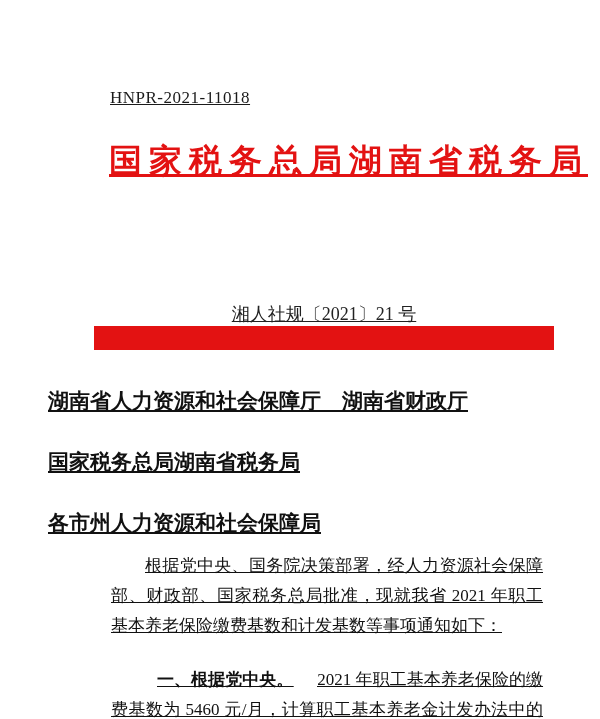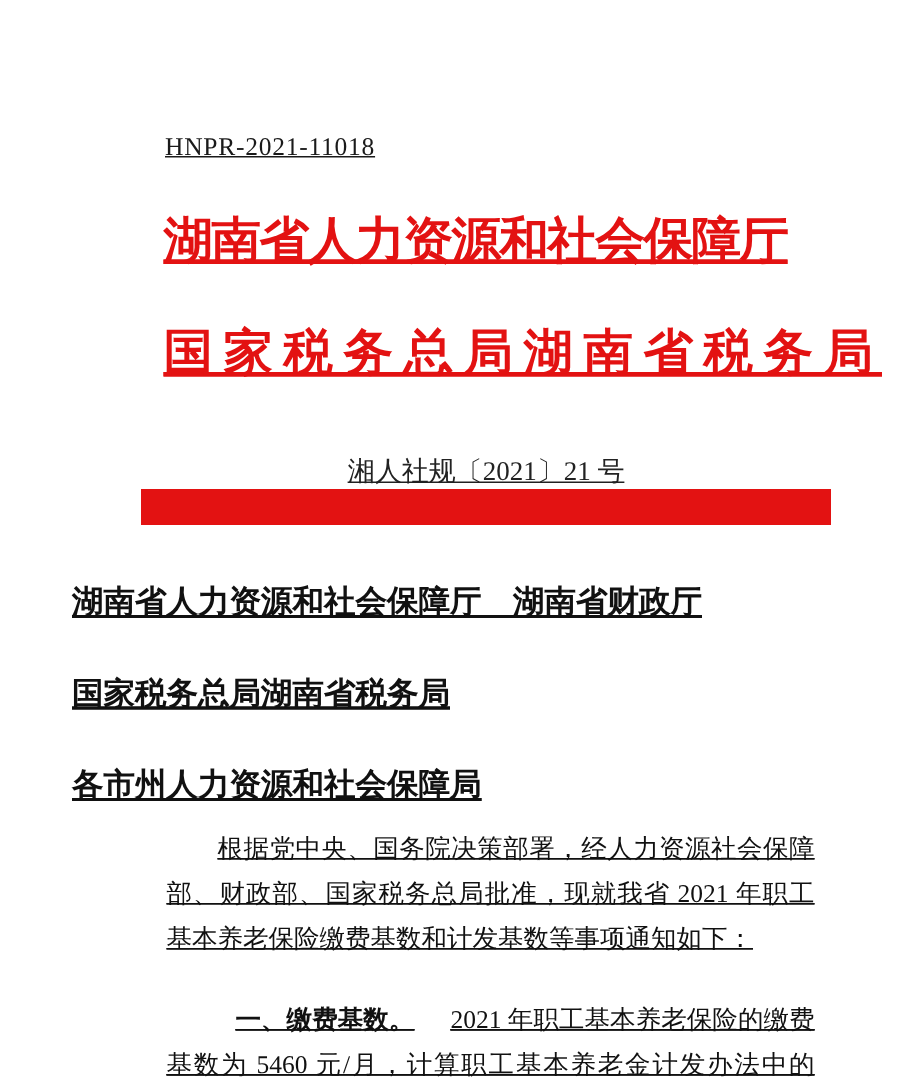--- a/index.html
+++ b/index.html
@@ -78,32 +78,31 @@
   .doc-body b { font-weight: bold; }
 </style>
 </head>
 <body>
 
 <div class="page">
 
   <div class="ref-code">HNPR-2021-11018</div>
 
   <div class="letterhead">
-    <div class="line1">湖南省人力资源和社会保障厅</div>
     <div class="line3">国家税务总局湖南省税务局</div>
   </div>
 
   <div class="doc-number">湘人社规〔2021〕21 号</div>
 
   <div class="red-rule"></div>
 
   <div class="doc-title">
     <div>湖南省人力资源和社会保障厅　湖南省财政厅</div>
     <div>国家税务总局湖南省税务局</div>
     <div>各市州人力资源和社会保障局</div>
   </div>
 
   <div class="doc-body">
     <p class="indent">根据党中央、国务院决策部署，经人力资源社会保障部、财政部、国家税务总局批准，现就我省 2021 年职工基本养老保险缴费基数和计发基数等事项通知如下：</p>
-    <p class="indent"><b>一、缴费基数。</b><span>2021 年职工基本养老保险的缴费基数为 5460 元/月，计算职工基本养老金计发办法中的 2021 年度缴费工资指</span></p>
+    <p class="indent"><b>一、根据党中央。</b><span>2021 年职工基本养老保险的缴费基数为 5460 元/月，计算职工基本养老金计发办法中的 2021 年度缴费工资指</span></p>
   </div>
 
 </div>
 
 </body></html>

